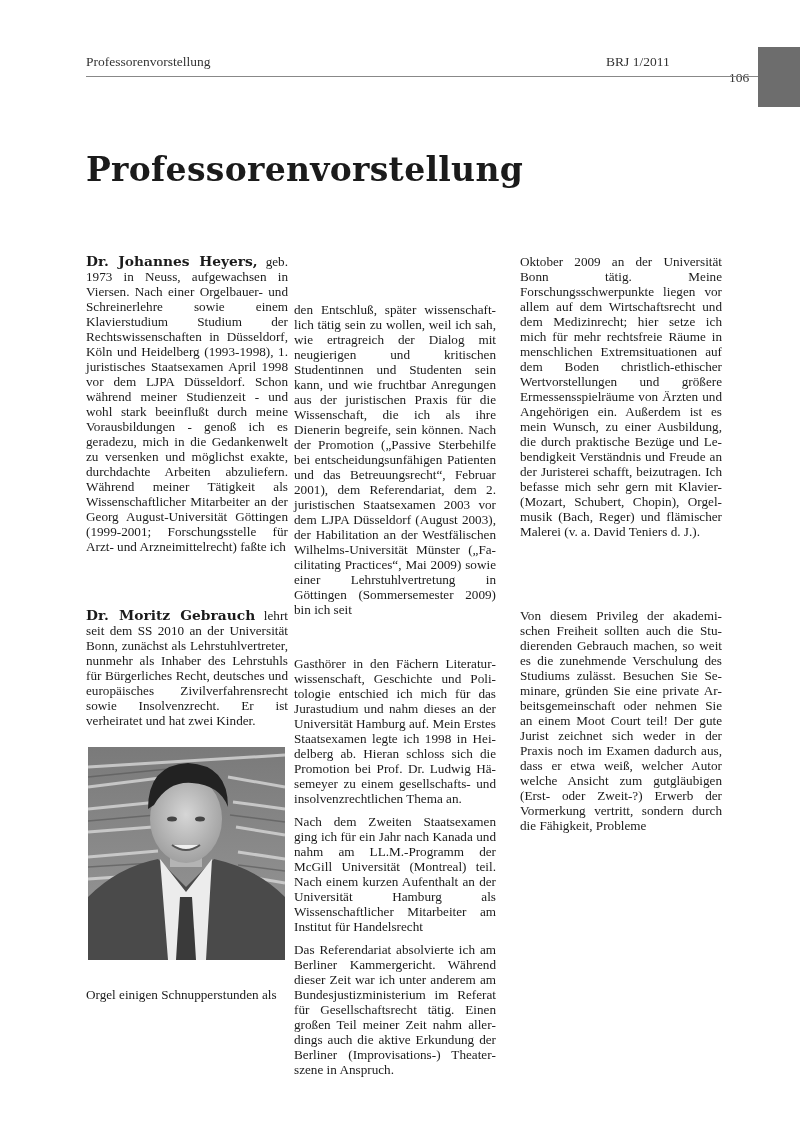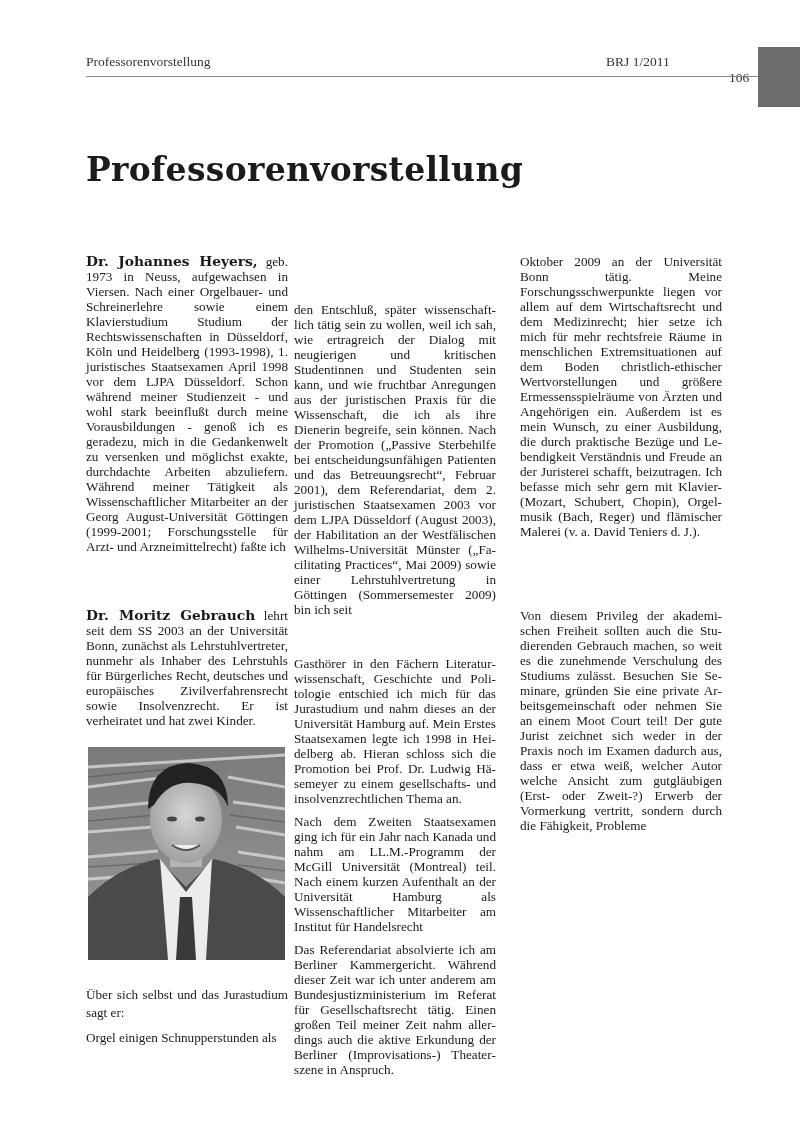--- a/index.html
+++ b/index.html
@@ -49,21 +49,21 @@
   <p><span class="name">Dr. Johannes Heyers,</span> <span>geb. 1973 in Neuss, aufgewachsen in Viersen. Nach einer Orgelbauer- und Schrei­nerlehre sowie einem Klavierstudium Studium der Rechtswissenschaften in Düsseldorf, Köln und Heidelberg (1993-1998), 1. juristisches Staatsex­amen April 1998 vor dem LJPA Düs­seldorf. Schon während meiner Stu­dienzeit - und wohl stark beeinflußt durch meine Vorausbildungen - genoß ich es geradezu, mich in die Gedan­kenwelt zu versenken und möglichst exakte, durchdachte Arbeiten abzu­liefern. Während meiner Tätigkeit als Wissenschaftlicher Mitarbeiter an der Georg August-Universität Göttin­gen (1999-2001; Forschungsstelle für Arzt- und Arzneimittelrecht) faßte ich</span></p>
 </div>
 <div class="col c2 s1">
   <p>den Entschluß, später wissenschaft­lich tätig sein zu wollen, weil ich sah, wie ertragreich der Dialog mit neugie­rigen und kritischen Studentinnen und Studenten sein kann, und wie frucht­bar Anregungen aus der juristischen Praxis für die Wissenschaft, die ich als ihre Dienerin begreife, sein können. Nach der Promotion („Passive Sterbe­hilfe bei entscheidungsunfähigen Pa­tienten und das Betreuungsrecht“, Fe­bruar 2001), dem Referendariat, dem 2. juristischen Staatsexamen 2003 vor dem LJPA Düsseldorf (August 2003), der Habilitation an der Westfälischen Wilhelms-Universität Münster („Fa­cilitating Practices“, Mai 2009) sowie einer Lehrstuhlvertretung in Göttingen (Sommersemester 2009) bin ich seit</p>
 </div>
 <div class="col c3 s1">
   <p>Oktober 2009 an der Universität Bonn tätig. Meine Forschungsschwerpunkte liegen vor allem auf dem Wirtschafts­recht und dem Medizinrecht; hier setze ich mich für mehr rechtsfreie Räume in menschlichen Extremsitua­tionen auf dem Boden christlich-ethi­scher Wertvorstellungen und größere Ermessensspielräume von Ärzten und Angehörigen ein. Außerdem ist es mein Wunsch, zu einer Ausbildung, die durch praktische Bezüge und Le­bendigkeit Verständnis und Freude an der Juristerei schafft, beizutragen. Ich befasse mich sehr gern mit Klavier- (Mozart, Schubert, Chopin), Orgel­musik (Bach, Reger) und flämischer Malerei (v. a. David Teniers d. J.).</p>
 </div>
 
 <div class="col c1 s2">
-  <p><span class="name">Dr. Moritz Gebrauch</span> <span>lehrt seit dem SS 2003 an der Universität Bonn, zunächst als Lehrstuhlvertreter, nun­mehr als Inhaber des Lehrstuhls für Bürgerliches Recht, deutsches und eu­ropäisches Zivilverfahrensrecht sowie Insolvenzrecht. Er ist verheiratet und hat zwei Kinder.</span></p>
+  <p><span class="name">Dr. Moritz Gebrauch</span> <span>lehrt seit dem SS 2010 an der Universität Bonn, zunächst als Lehrstuhlvertreter, nun­mehr als Inhaber des Lehrstuhls für Bürgerliches Recht, deutsches und eu­ropäisches Zivilverfahrensrecht sowie Insolvenzrecht. Er ist verheiratet und hat zwei Kinder.</span></p>
 </div>
 
 <div class="photo" title="Portrait photo of Dr. Moritz Brinkmann">
   <svg width="197" height="213" viewBox="0 0 197 213" xmlns="http://www.w3.org/2000/svg">
     <defs>
       <linearGradient id="bg" x1="0" y1="0" x2="0" y2="1">
         <stop offset="0" stop-color="#7a7a7a"></stop>
         <stop offset="1" stop-color="#9a9a9a"></stop>
       </linearGradient>
       <radialGradient id="face" cx="0.5" cy="0.45" r="0.6">
@@ -108,21 +108,20 @@
     <path d="M60 62 Q60 18 100 16 Q140 18 140 60 Q132 38 104 36 Q80 34 66 58 Z" fill="#222"></path>
 
     <ellipse cx="84" cy="72" rx="5" ry="2.5" fill="#444"></ellipse>
     <ellipse cx="112" cy="72" rx="5" ry="2.5" fill="#444"></ellipse>
 
     <path d="M84 98 Q98 108 112 98" stroke="#555" stroke-width="2" fill="#f0f0f0"></path>
   </svg>
 </div>
 
 <div class="caption">
-  <p>Über sich selbst und das Jurastudium sagt er:</p>
   <p>Orgel einigen Schnupperstunden als</p>
 </div>
 
 <div class="col c2 s2">
   <p>Gasthörer in den Fächern Literatur­wissenschaft, Geschichte und Poli­tologie entschied ich mich für das Jurastudium und nahm dieses an der Universität Hamburg auf. Mein Erstes Staatsexamen legte ich 1998 in Hei­delberg ab. Hieran schloss sich die Promotion bei Prof. Dr. Ludwig Hä­semeyer zu einem gesellschafts- und insolvenzrechtlichen Thema an.</p>
   <p>Nach dem Zweiten Staatsexamen ging ich für ein Jahr nach Kanada und nahm am LL.M.-Programm der McGill Uni­versität (Montreal) teil. Nach einem kurzen Aufenthalt an der Universität Hamburg als Wissenschaftlicher Mit­arbeiter am Institut für Handelsrecht</p>
   <p>Das Referendariat absolvierte ich am Berliner Kammergericht. Während dieser Zeit war ich unter anderem am Bundesjustizministerium im Referat für Gesellschaftsrecht tätig. Einen großen Teil meiner Zeit nahm aller­dings auch die aktive Erkundung der Berliner (Improvisations-) Theater­szene in Anspruch.</p>
 </div>
 <div class="col c3 s2">
   <p>Von diesem Privileg der akademi­schen Freiheit sollten auch die Stu­dierenden Gebrauch machen, so weit es die zunehmende Verschulung des Studiums zulässt. Besuchen Sie Se­minare, gründen Sie eine private Ar­beitsgemeinschaft oder nehmen Sie an einem Moot Court teil! Der gute Jurist zeichnet sich weder in der Praxis noch im Examen dadurch aus, dass er etwa weiß, welcher Autor welche Ansicht zum gutgläubigen (Erst- oder Zweit-?) Erwerb der Vormerkung vertritt, son­dern durch die Fähigkeit, Probleme</p>

